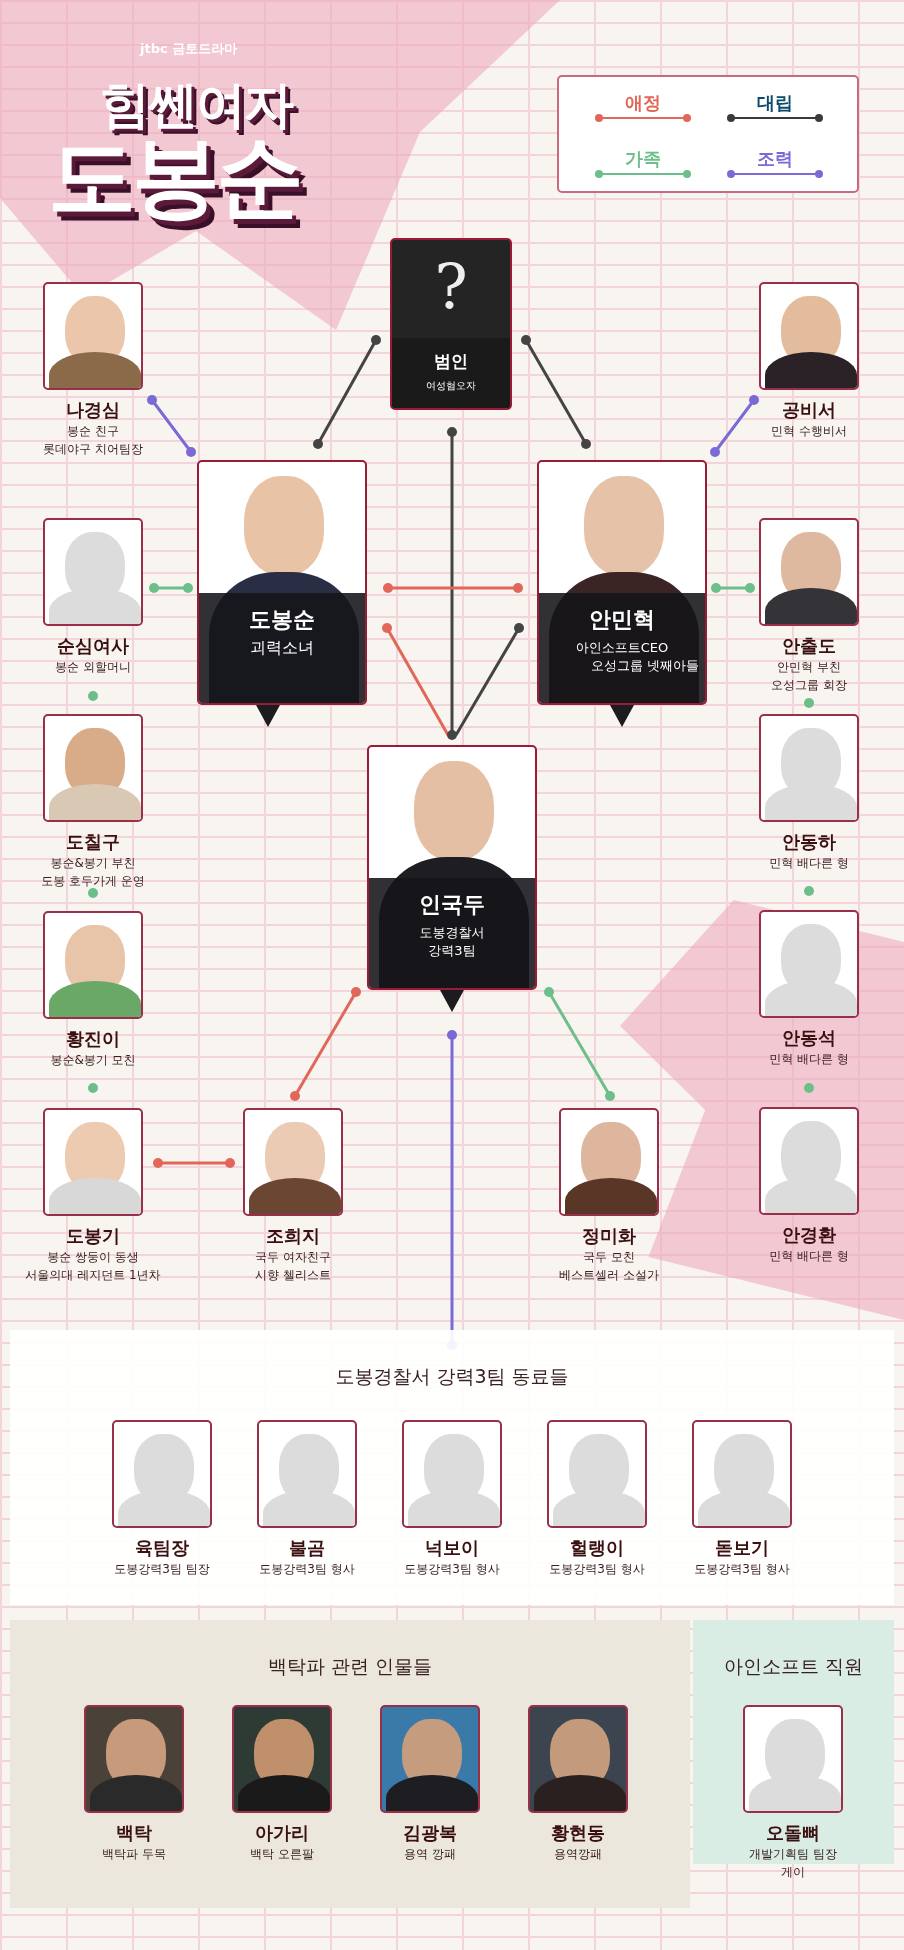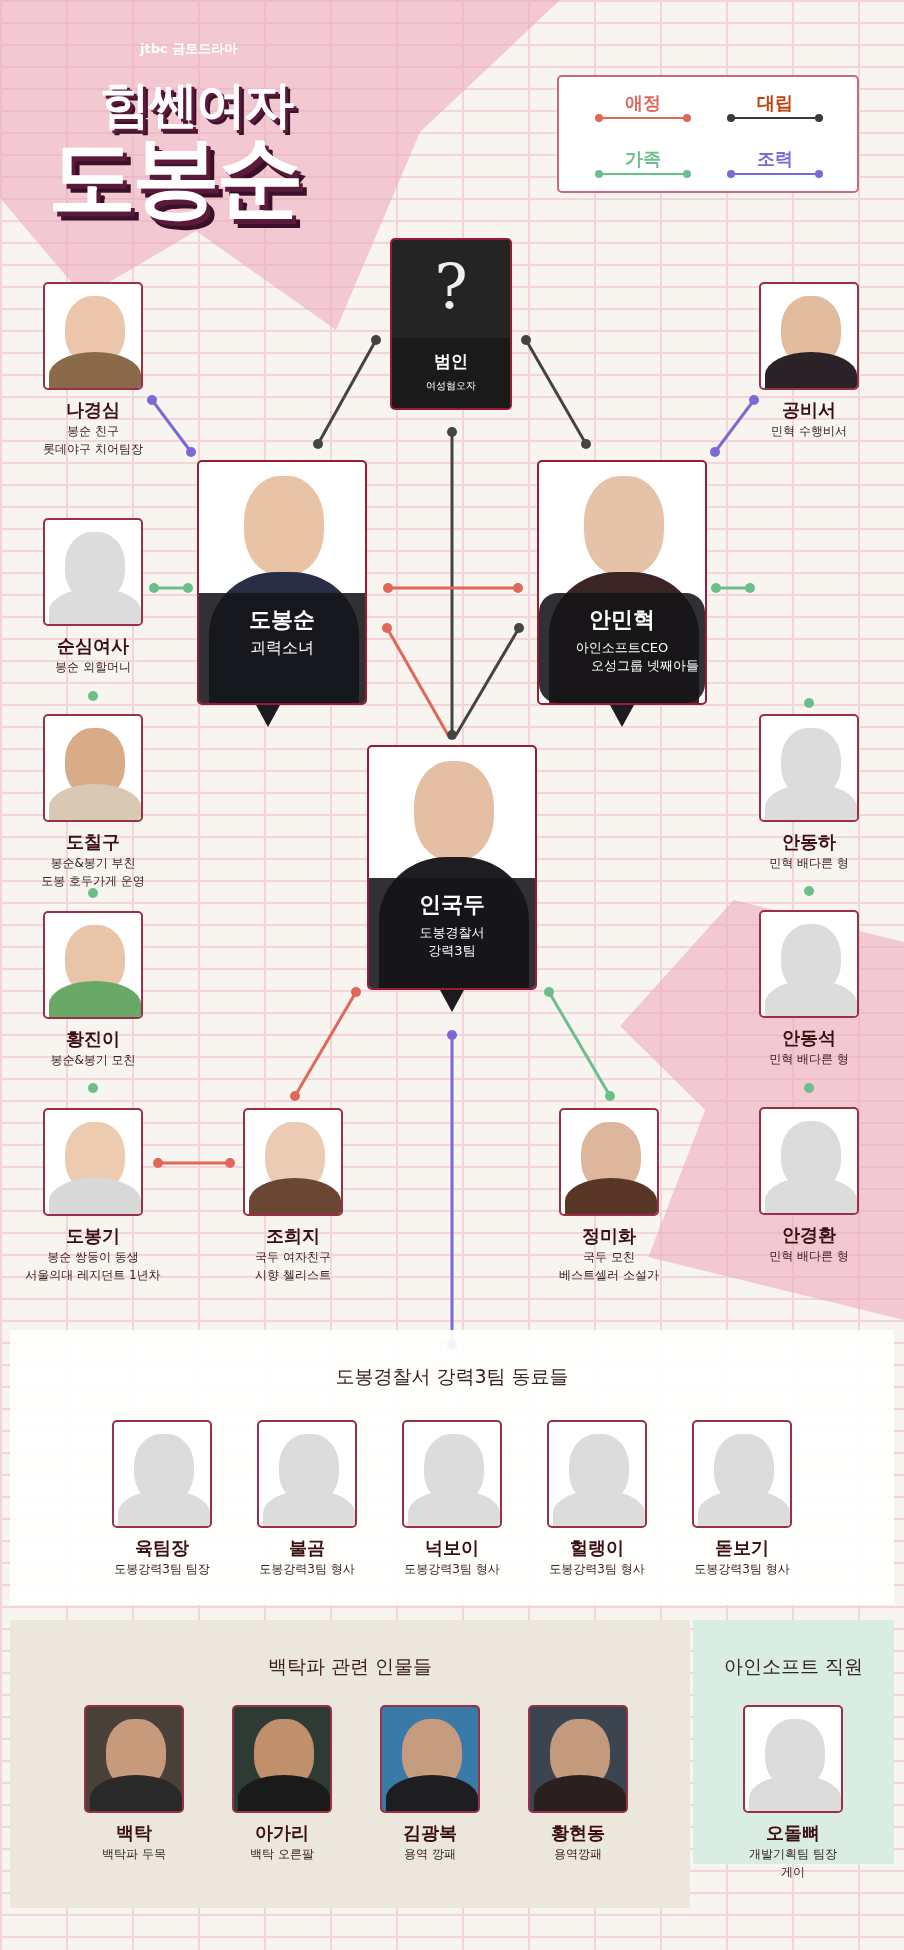--- a/index.html
+++ b/index.html
@@ -53,21 +53,21 @@
 
   <div class="logo-small">jtbc 금토드라마</div>
   <div class="logo-line1">힘쎈여자</div>
   <div class="logo-line2">도봉순</div>
 
   <div class="legend">
     <div class="legend-item" style="left:40px;top:14px;color:#e0675a;">
       <span>애정</span>
       <div class="legend-line" style="background:#e0675a;"></div>
     </div>
-    <div class="legend-item" style="left:172px;top:14px;color:#c2410c;">
+    <div class="legend-item" style="left:172px;top:14px;color:#0c4a6e;">
       <span>대립</span>
       <div class="legend-line" style="background:#3a3a3a;"></div>
     </div>
     <div class="legend-item" style="left:40px;top:70px;color:#6cbf8a;">
       <span>가족</span>
       <div class="legend-line" style="background:#6cbf8a;"></div>
     </div>
     <div class="legend-item" style="left:172px;top:70px;color:#7b6ad6;">
       <span>조력</span>
       <div class="legend-line" style="background:#7b6ad6;"></div>
@@ -141,21 +141,21 @@
     <div class="ovl" style="height:110px;">
       <div class="bname">도봉순</div>
       <div class="bdesc" style="font-size:16px;">괴력소녀</div>
     </div>
   </div>
   <div class="tail" style="left:256px;top:705px;"></div>
 
   <div class="big" style="left:537px;top:460px;width:170px;height:245px;">
     <div style="position:absolute;left:45px;top:14px;width:80px;height:100px;border-radius:45%;background:#e6c2a8;"></div>
     <div style="position:absolute;left:10px;top:110px;width:150px;height:140px;border-radius:45% 45% 0 0;background:#3a2424;"></div>
-    <div class="ovl" style="height:110px;border-radius:19px;">
+    <div class="ovl" style="height:110px;">
       <div class="bname">안민혁</div>
       <div class="bdesc">아인소프트CEO</div>
       <div class="bdesc" style="margin-top:0;margin-left:46px;">오성그룹 넷째아들</div>
     </div>
   </div>
   <div class="tail" style="left:610px;top:705px;"></div>
 
   <div class="big" style="left:367px;top:745px;width:170px;height:245px;">
     <div style="position:absolute;left:45px;top:14px;width:80px;height:100px;border-radius:45%;background:#e4bfa4;"></div>
     <div style="position:absolute;left:10px;top:110px;width:150px;height:140px;border-radius:45% 45% 0 0;background:#1e1e22;"></div>
@@ -212,20 +212,29 @@
   </div>
 
   <div class="card" style="left:749px;top:282px;width:120px;">
     <div class="photo">
         <div class="face" style="background:#e2bc9c;"></div>
         <div class="body" style="background:#2a2226;"></div>
       </div>
     <div class="name">공비서</div>
     <div class="desc">민혁 수행비서</div>
   </div>
+  <div class="card" style="left:749px;top:518px;width:120px;">
+    <div class="photo">
+        <div class="face" style="background:#dfb8a0;"></div>
+        <div class="body" style="background:#333338;"></div>
+      </div>
+    <div class="name">안출도</div>
+    <div class="desc">안민혁 부친</div>
+    <div class="desc">오성그룹 회장</div>
+  </div>
   <div class="card" style="left:749px;top:714px;width:120px;">
     <div class="photo sil">
         <div class="face"></div>
         <div class="body"></div>
       </div>
     <div class="name">안동하</div>
     <div class="desc">민혁 배다른 형</div>
   </div>
   <div class="card" style="left:749px;top:910px;width:120px;">
     <div class="photo sil">

